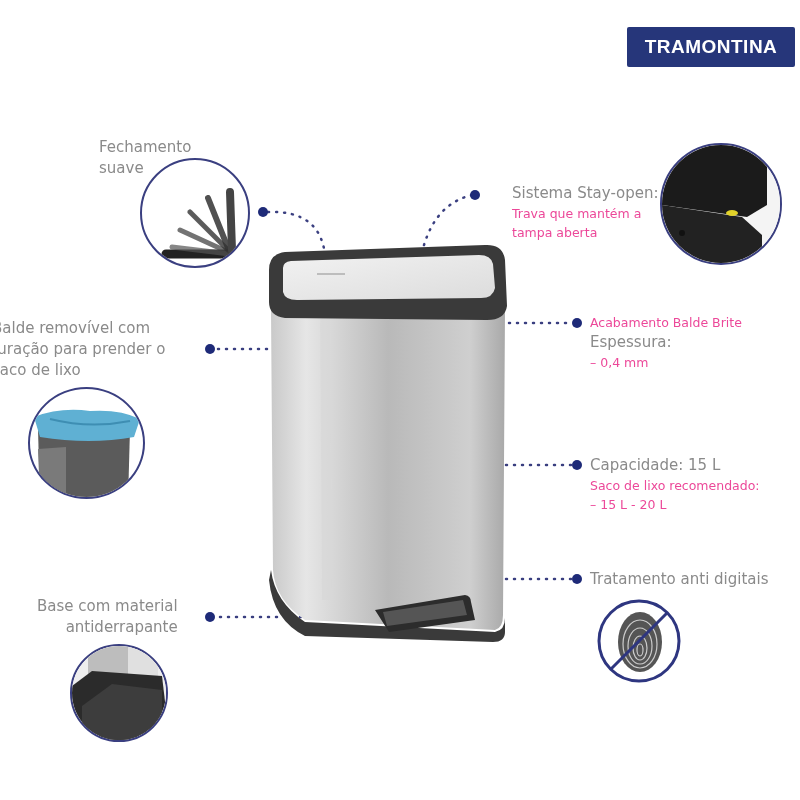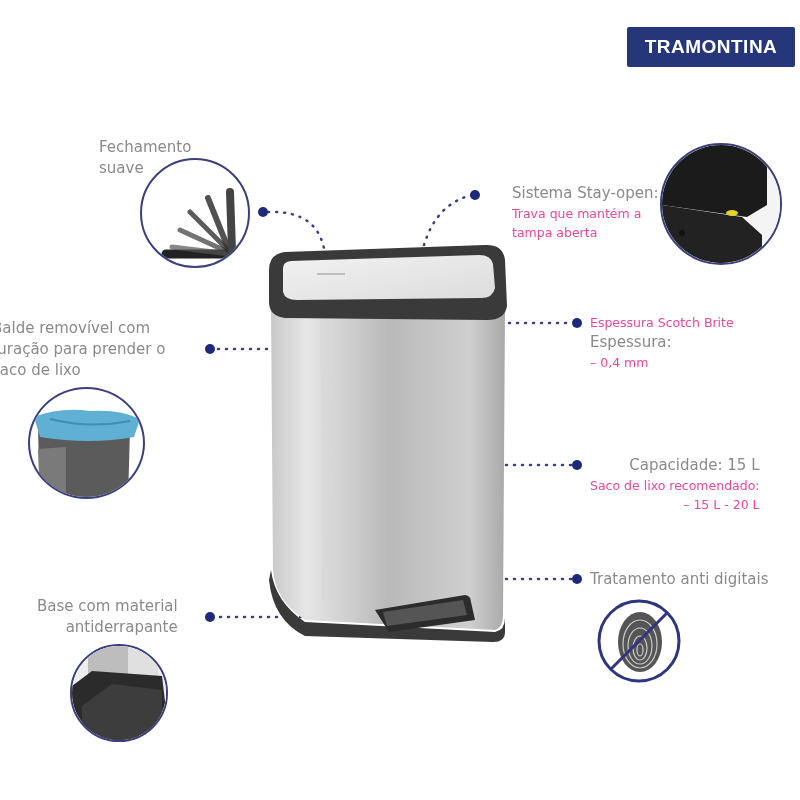--- a/index.html
+++ b/index.html
@@ -117,26 +117,26 @@
 <div class="abs circle" style="left:28px;top:387px;width:117px;height:112px;">
   <svg width="117" height="112">
     <path d="M8 40 L 100 40 L 98 112 L 10 112 Z" fill="#5b5b5b"></path>
     <path d="M8 60 L 36 58 L 36 112 L 10 112 Z" fill="#7a7a7a"></path>
     <path d="M4 28 Q 30 18 60 22 Q 90 20 110 30 L 104 48 Q 60 56 10 48 Z" fill="#5fb0d3"></path>
     <path d="M20 30 Q 60 40 100 32" stroke="#3e8eb3" stroke-width="2" fill="none"></path>
   </svg>
 </div>
 
 <div class="abs" style="left:590px;top:313px;">
-  <div class="label-sm">Espessura Scotch Brite</div>
+  <div class="label-sm">Acabamento Balde Brite</div>
   <div class="label">Espessura:</div>
   <div class="label-sm">– 0,4 mm</div>
 </div>
 
-<div class="abs" style="left:590px;top:455px;text-align:right;">
+<div class="abs" style="left:590px;top:455px;">
   <div class="label">Capacidade: 15 L</div>
   <div class="label-sm">Saco de lixo recomendado:</div>
   <div class="label-sm">– 15 L - 20 L</div>
 </div>
 
 <div class="abs label" style="left:590px;top:569px;">Tratamento anti digitais</div>
 <div class="abs" style="left:594px;top:596px;width:90px;height:90px;">
   <svg width="90" height="90">
     <ellipse cx="46" cy="46" rx="22" ry="30" fill="#555"></ellipse>
     <g fill="none" stroke="#ccc" stroke-width="1.2">

